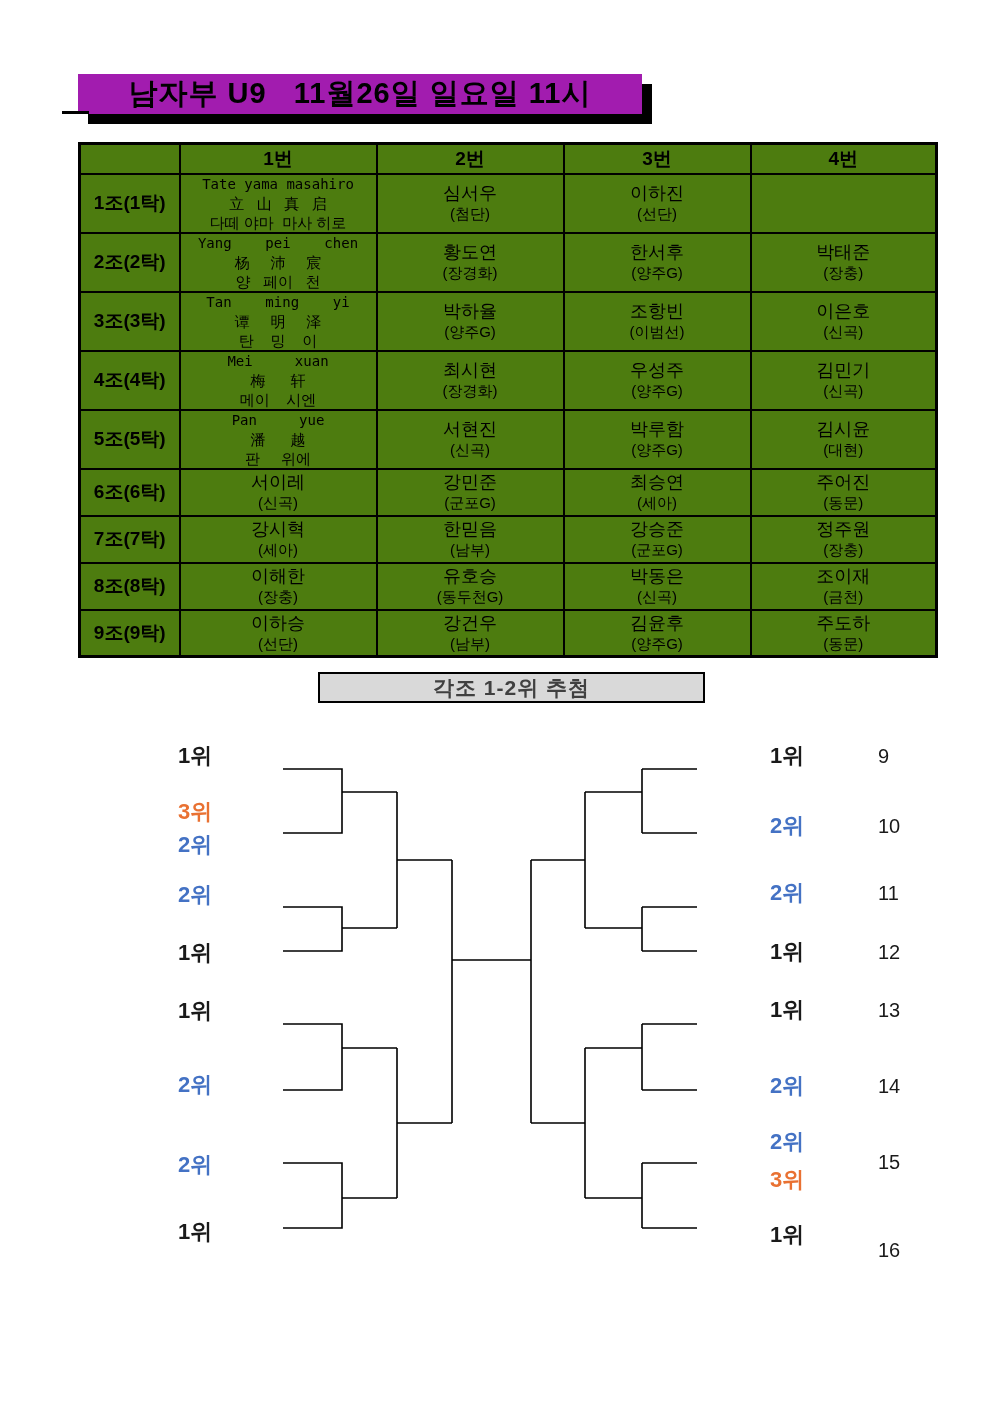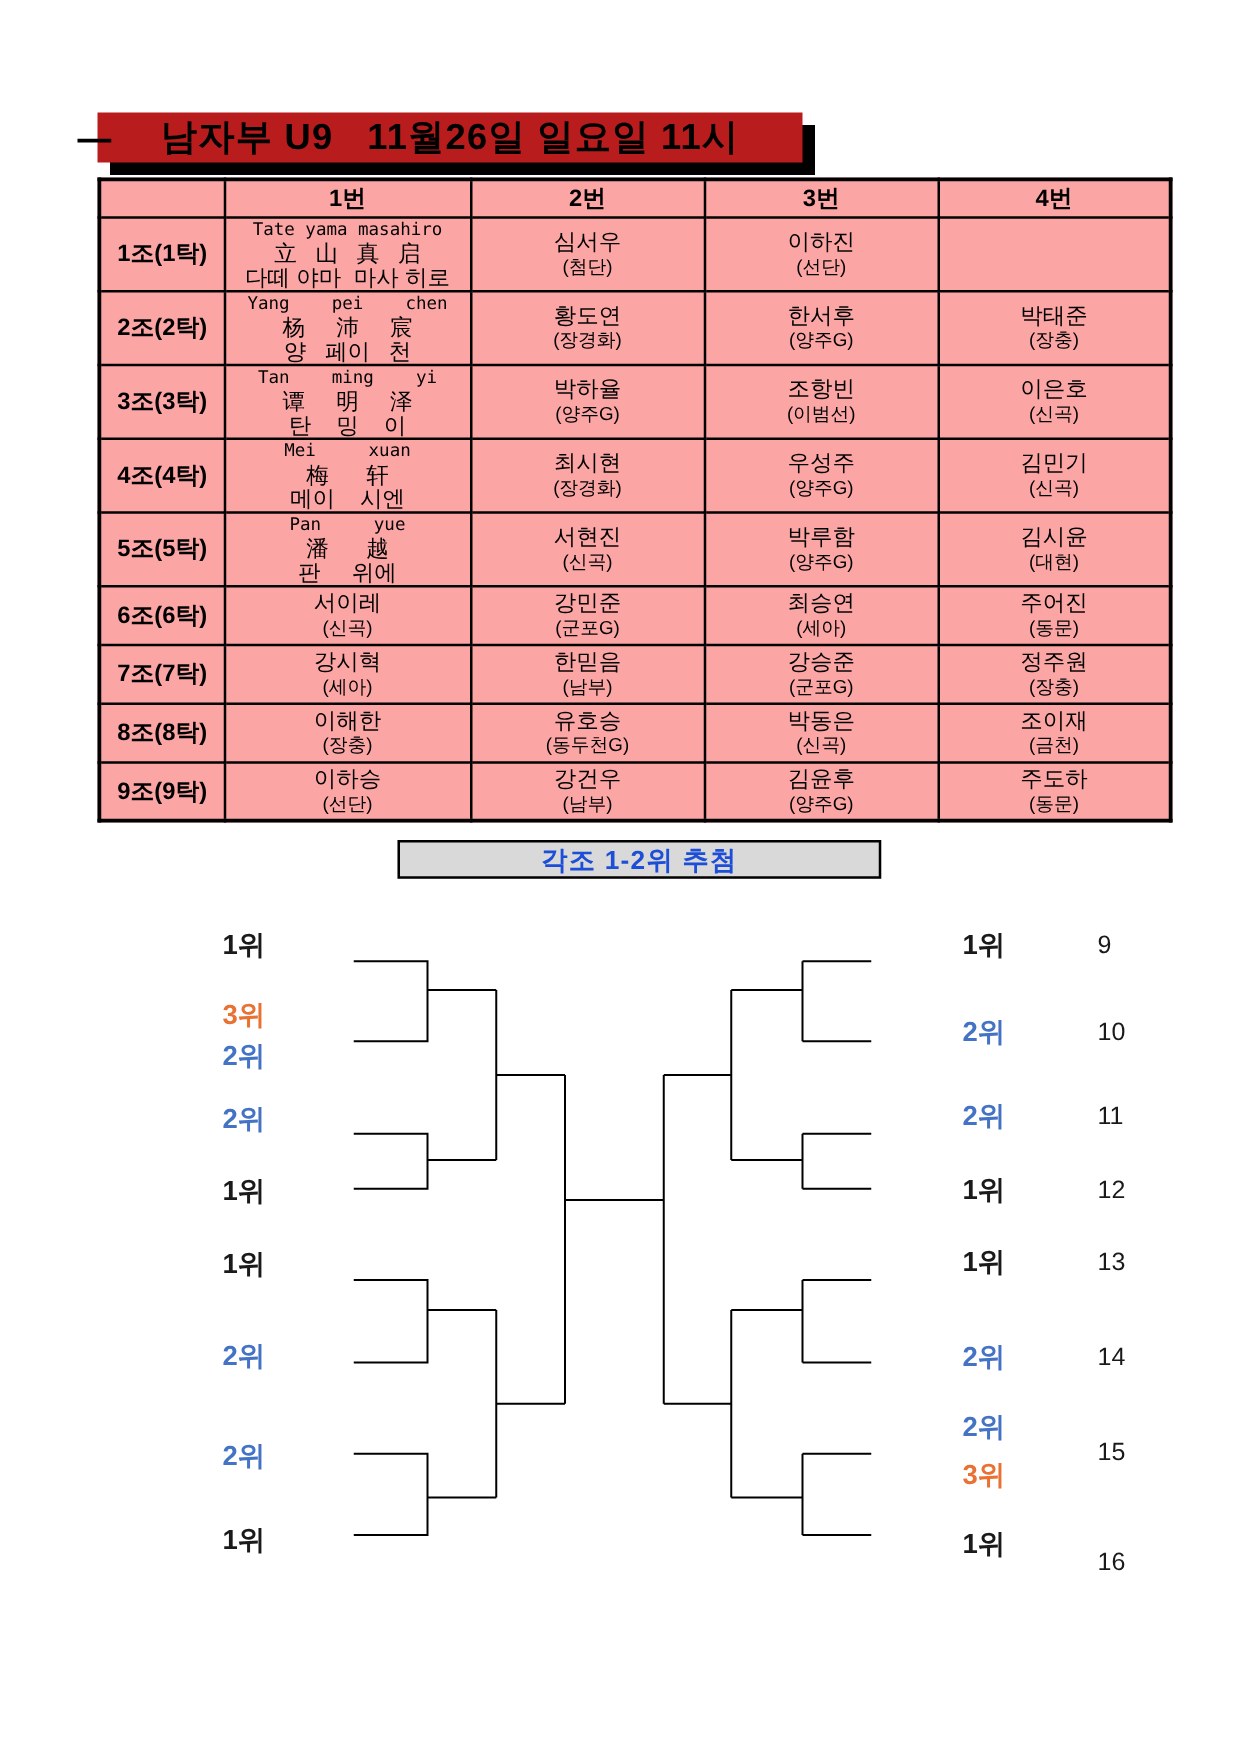--- a/index.html
+++ b/index.html
@@ -4,55 +4,55 @@
 <style>
   html,body{margin:0;padding:0;background:#fff;}
   #page{
     position:relative;width:992px;height:1403px;background:#ffffff;
     font-family:"Liberation Sans",sans-serif;color:#111;overflow:hidden;
   }
   .abs{position:absolute;}
 
   
   #title-bar{
-    left:78px;top:90px;width:564px;height:40px;
-    background:#b91c1c;box-shadow:10px 10px 0 0 #000;
+    left:78px;top:74px;width:564px;height:40px;
+    background:#a21caf;box-shadow:10px 10px 0 0 #000;
     display:flex;align-items:center;justify-content:center;
   }
   #title-bar .txt{
     font-size:29px;font-weight:700;letter-spacing:1px;white-space:pre;color:#000;
   }
   #title-underline{left:62px;top:111px;width:27px;height:3px;background:#000;}
 
   
   #group-table{
     left:78px;top:142px;border-collapse:collapse;table-layout:fixed;
-    background:#fca5a5;border:3px solid #000;padding-left:19px;
+    background:#4d7c0f;border:3px solid #000;padding-left:19px;
   }
   #group-table td{
     border:2px solid #000;text-align:center;vertical-align:middle;
     padding:0;overflow:hidden;
   }
   #group-table tr.hdr{height:30px;}
   #group-table tr.tall{height:59px;}
   #group-table tr.short{height:47px;}
   .hcell{font-size:19px;font-weight:700;color:#000;}
   .group-cell{font-size:19px;font-weight:700;color:#000;}
   .cline{white-space:pre;line-height:1.22;color:#000;}
   .pname{font-size:18px;}
   .club{font-size:15px;text-align:center;}
-  .tri{font-size:18px;line-height:19px;}
+  .tri{font-size:15px;line-height:19px;}
   .lat{font-family:"DejaVu Sans Mono",monospace;font-size:14px;}
 
   
   #bracket-heading{
     left:318px;top:672px;width:387px;height:31px;
     background:#d9d9d9;border:2px solid #000;box-sizing:border-box;
     display:flex;align-items:center;justify-content:center;
-    font-size:21px;font-weight:700;letter-spacing:1px;color:#1d4ed8;white-space:pre;
+    font-size:21px;font-weight:700;letter-spacing:1px;color:#404040;white-space:pre;
   }
 
   
   #bracket-svg{left:0;top:0;width:992px;height:1403px;pointer-events:none;}
   .seed{
     position:absolute;width:48px;height:28px;line-height:28px;
     font-size:22px;font-weight:600;text-align:left;white-space:pre;
   }
   .slot-num{
     position:absolute;width:40px;height:26px;line-height:26px;

